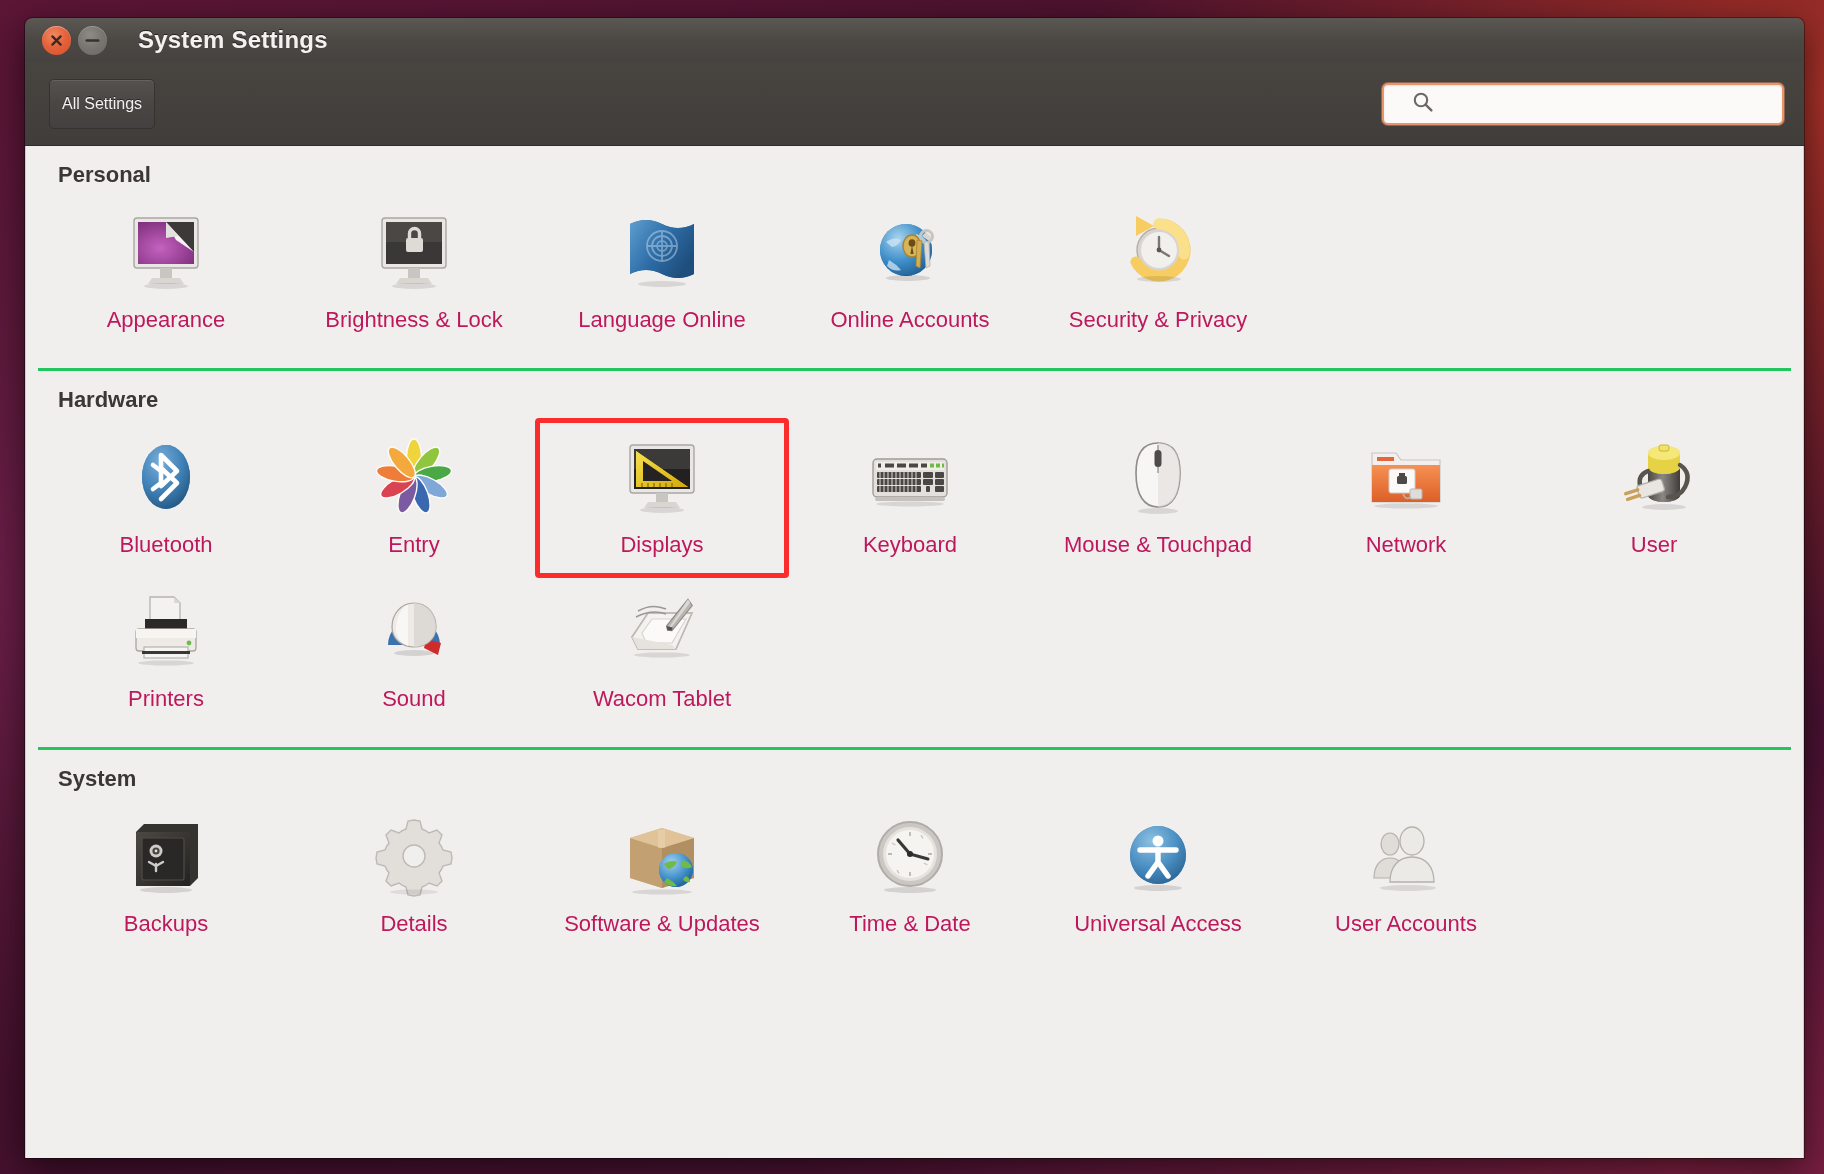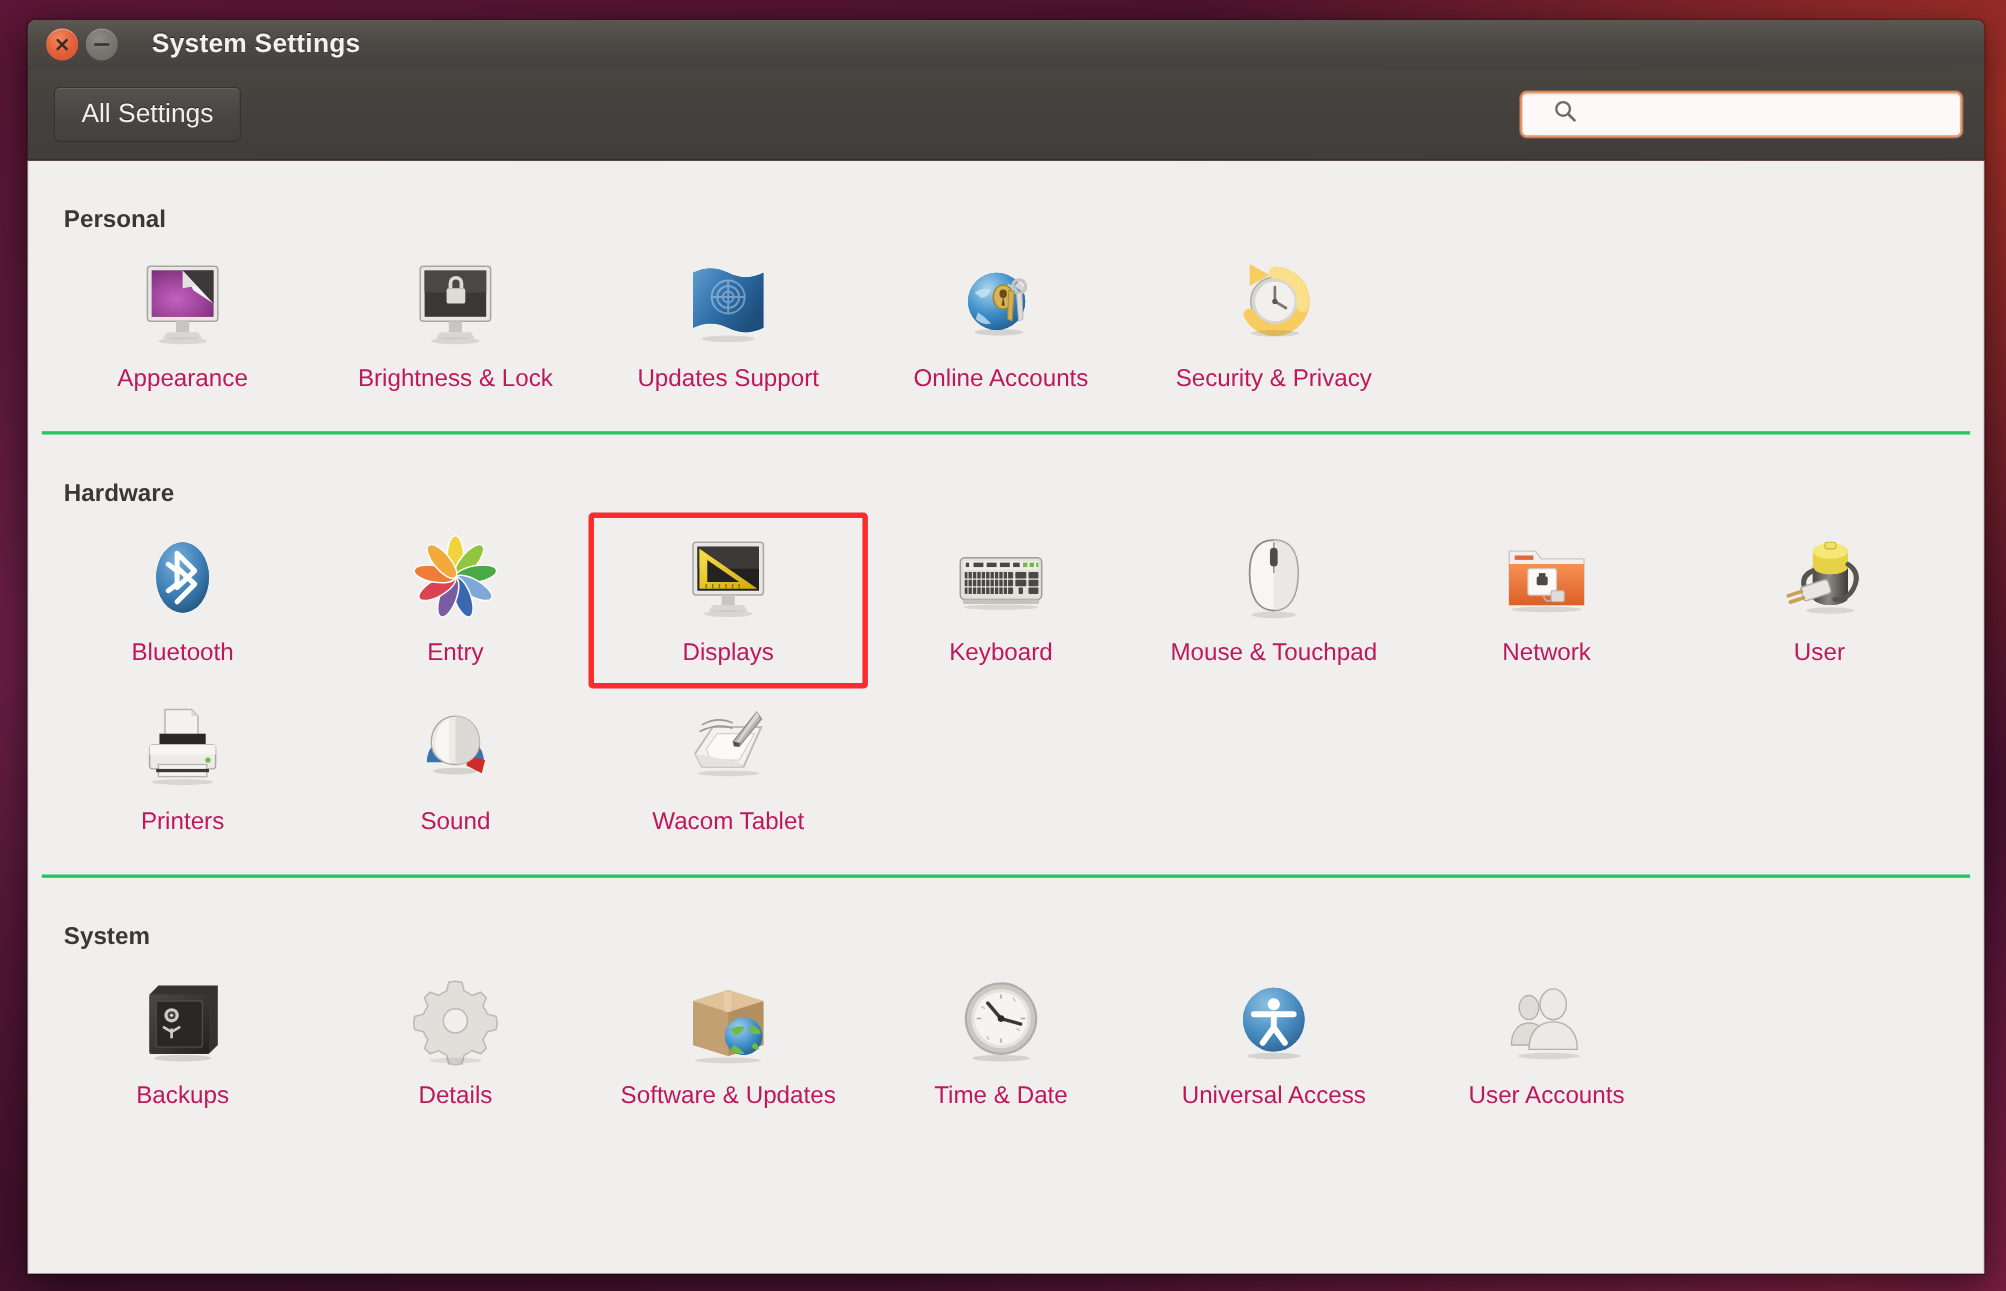--- a/index.html
+++ b/index.html
@@ -73,26 +73,26 @@
     flex: 0 0 84px;
     background: linear-gradient(to bottom, #484541 0%, #403d3a 100%);
     display: flex;
     align-items: center;
     padding: 0 20px 0 24px;
     border-bottom: 1px solid #2e2b29;
     position: relative;
   }
   #all-settings-btn {
     height: 50px;
-    padding: 0 24px;
+    padding: 0 12px;
     background: linear-gradient(to bottom, #55514d 0%, #4a4643 50%, #434040 100%);
     border: 1px solid #35322f;
     border-radius: 5px;
     color: #f2f0ee;
-    font-size: 24px;
+    font-size: 16px;
     display: flex; align-items: center;
     box-shadow: inset 0 1px 0 rgba(255,255,255,0.10);
     text-shadow: 0 -1px 0 rgba(0,0,0,0.5);
     cursor: pointer;
   }
   #search-wrap {
     margin-left: auto;
     width: 402px;
     height: 42px;
     background: #fbfaf9;
@@ -116,21 +116,21 @@
 
   
   #content {
     flex: 1 1 auto;
     background: #f1efed;
     border-left: 1px solid #cfcbc7;
     border-right: 1px solid #cfcbc7;
     padding: 0 12px;
     overflow: hidden;
   }
-  .section { padding-top: 24px; }
+  .section { padding-top: 0; }
   .section + .section { border-top: 3px solid #22c55e; margin-top: 18px; }
   .section-title {
     font-size: 22px;
     font-weight: bold;
     color: #3b3734;
     padding: 16px 0 8px 20px;
   }
   .grid {
     display: flex;
     flex-wrap: wrap;
@@ -258,21 +258,21 @@
               </defs>
               <g opacity="0.45" fill="none" stroke="#cfe3f4" stroke-width="1.8">
                 <circle cx="46" cy="40" r="15"></circle>
                   <circle cx="46" cy="40" r="10"></circle>
                   <circle cx="46" cy="40" r="5"></circle>
                 <path d="M31 40 h30 M46 25 v30"></path>
               </g>
               <ellipse cx="46" cy="78" rx="24" ry="3" fill="#000" opacity="0.10"></ellipse>
             </svg>
           </span>
-          <span class="label">Updates Support</span>
+          <span class="label">Language Online</span>
         </div>
 
         <div class="item">
           <span class="icon">
             <svg width="92" height="92" viewBox="0 0 92 92">
               <circle cx="42" cy="44" r="26" fill="#3f8fc9"></circle>
               <circle cx="42" cy="44" r="26" fill="url(#glgrad)"></circle>
               <defs>
                 <radialGradient id="glgrad" cx="35%" cy="28%" r="80%">
                   <stop offset="0%" stop-color="#a8d4ef"></stop>

